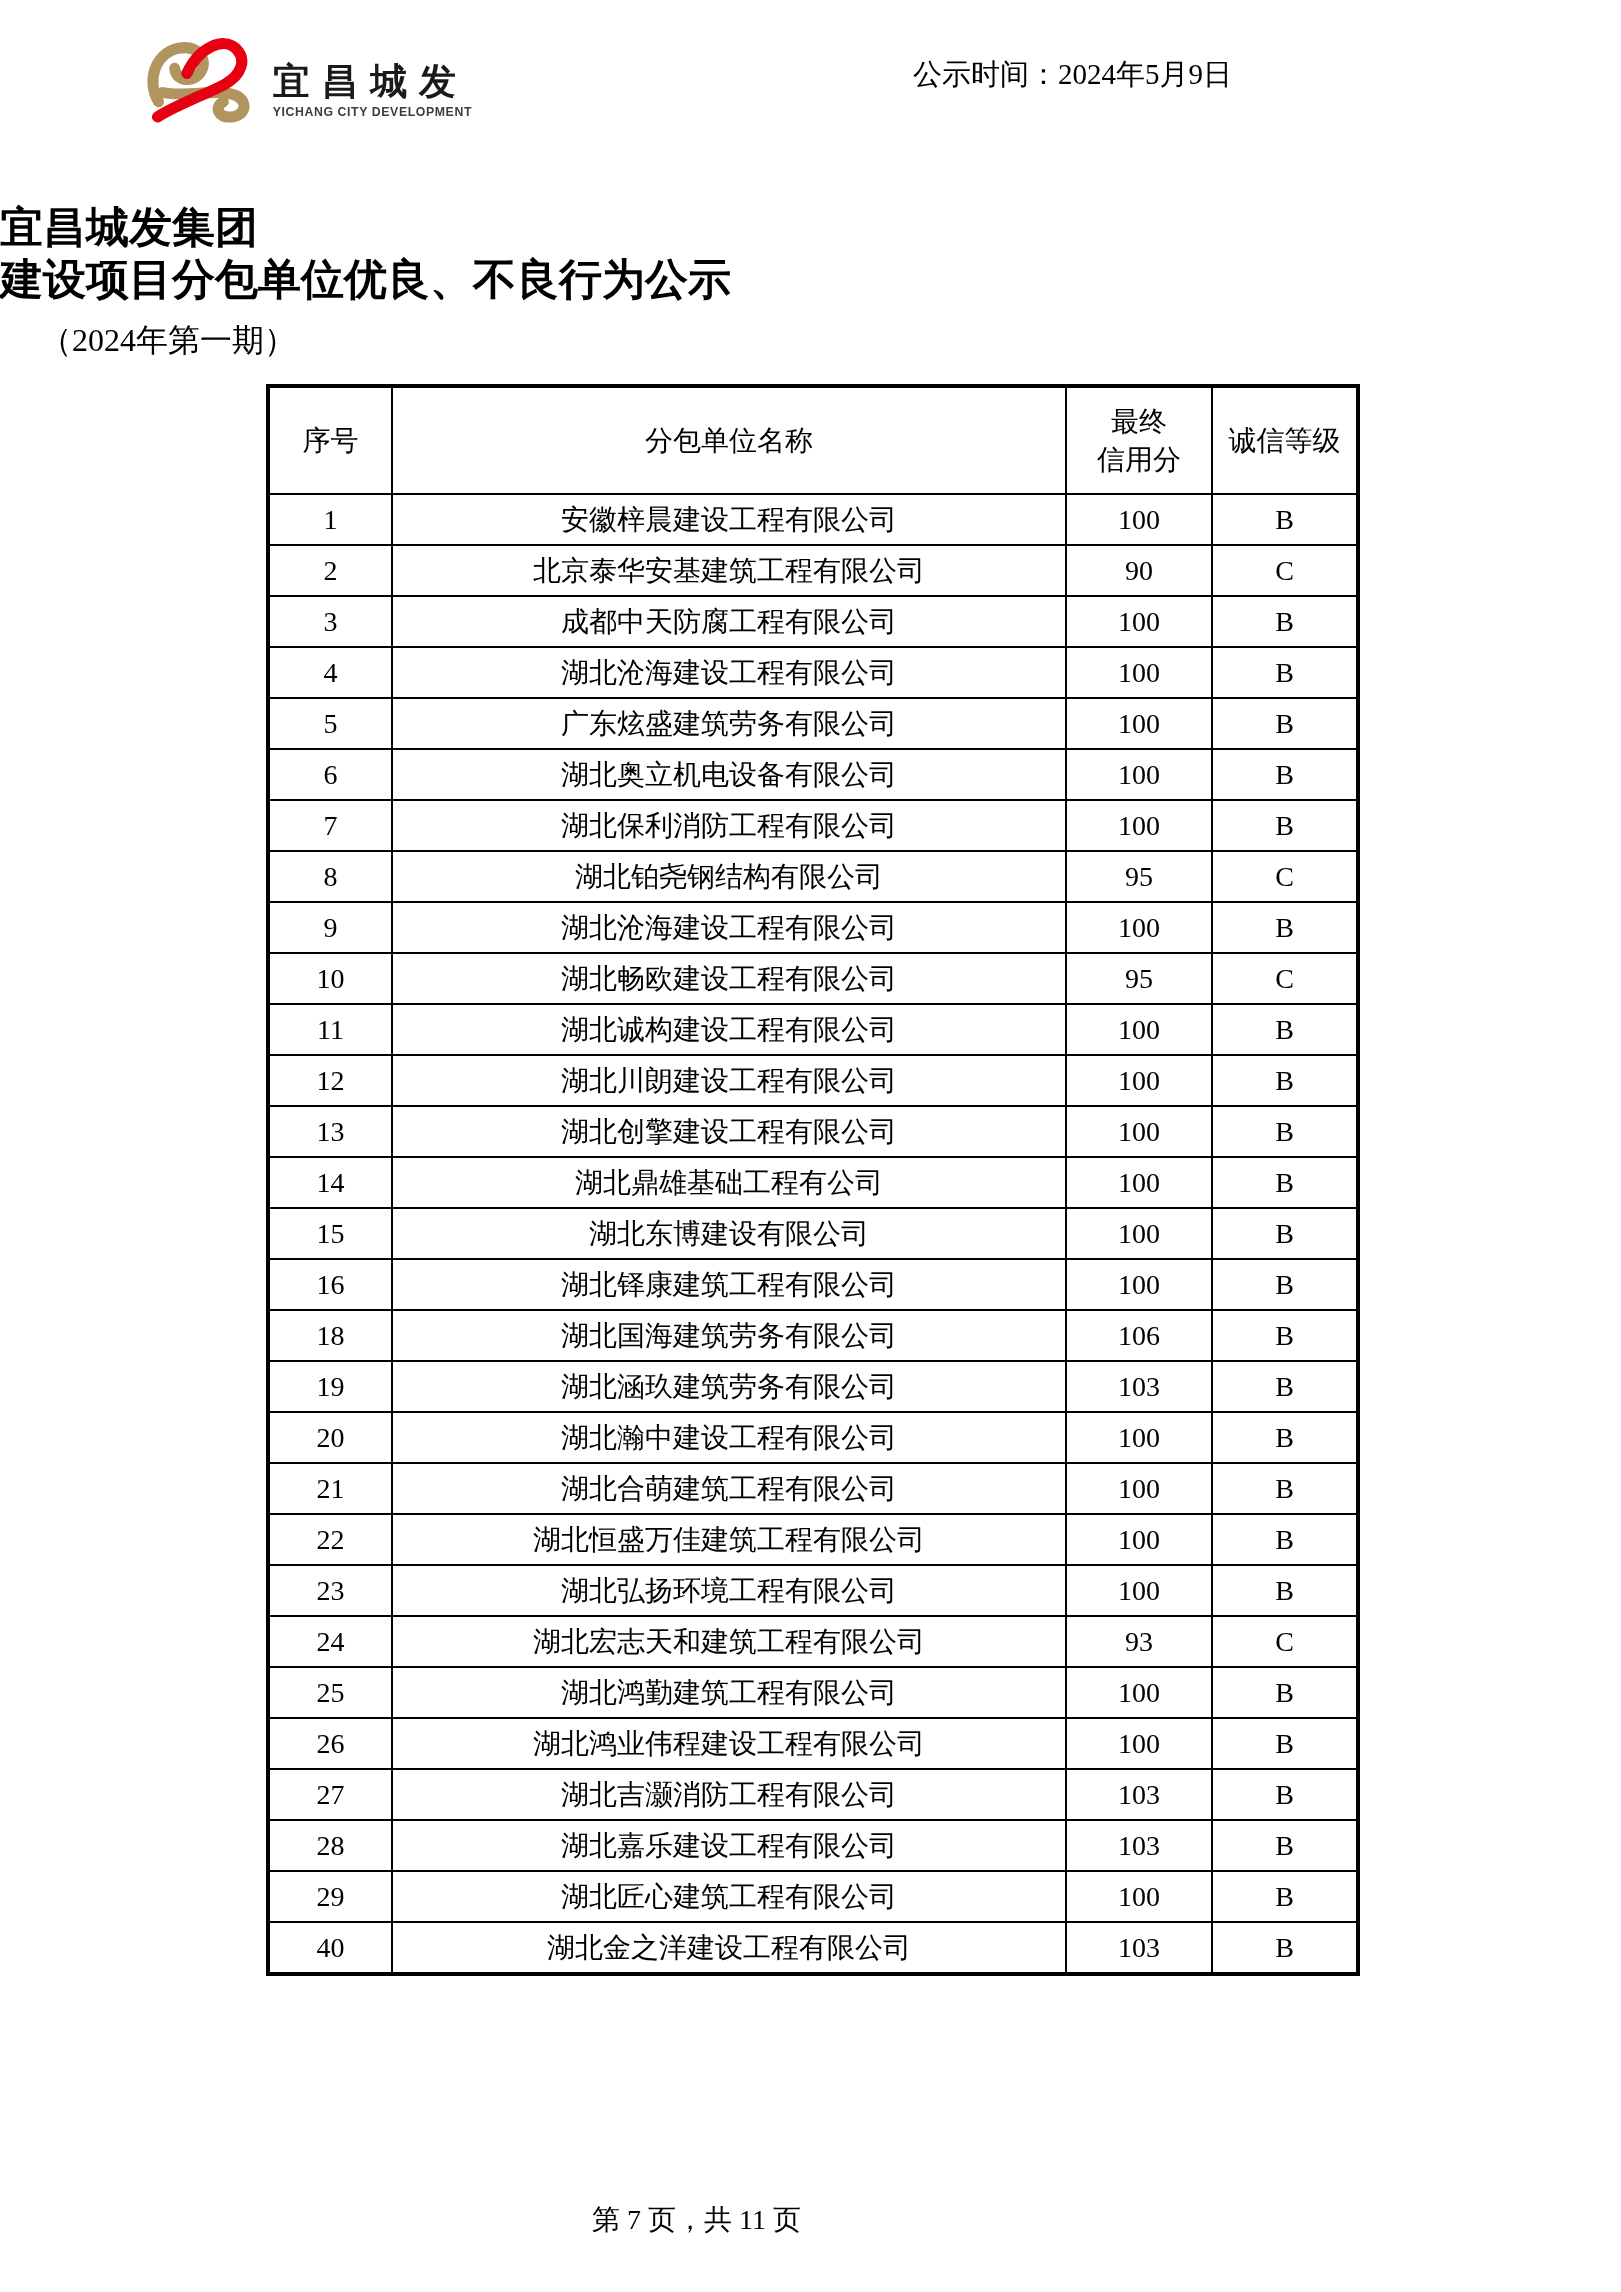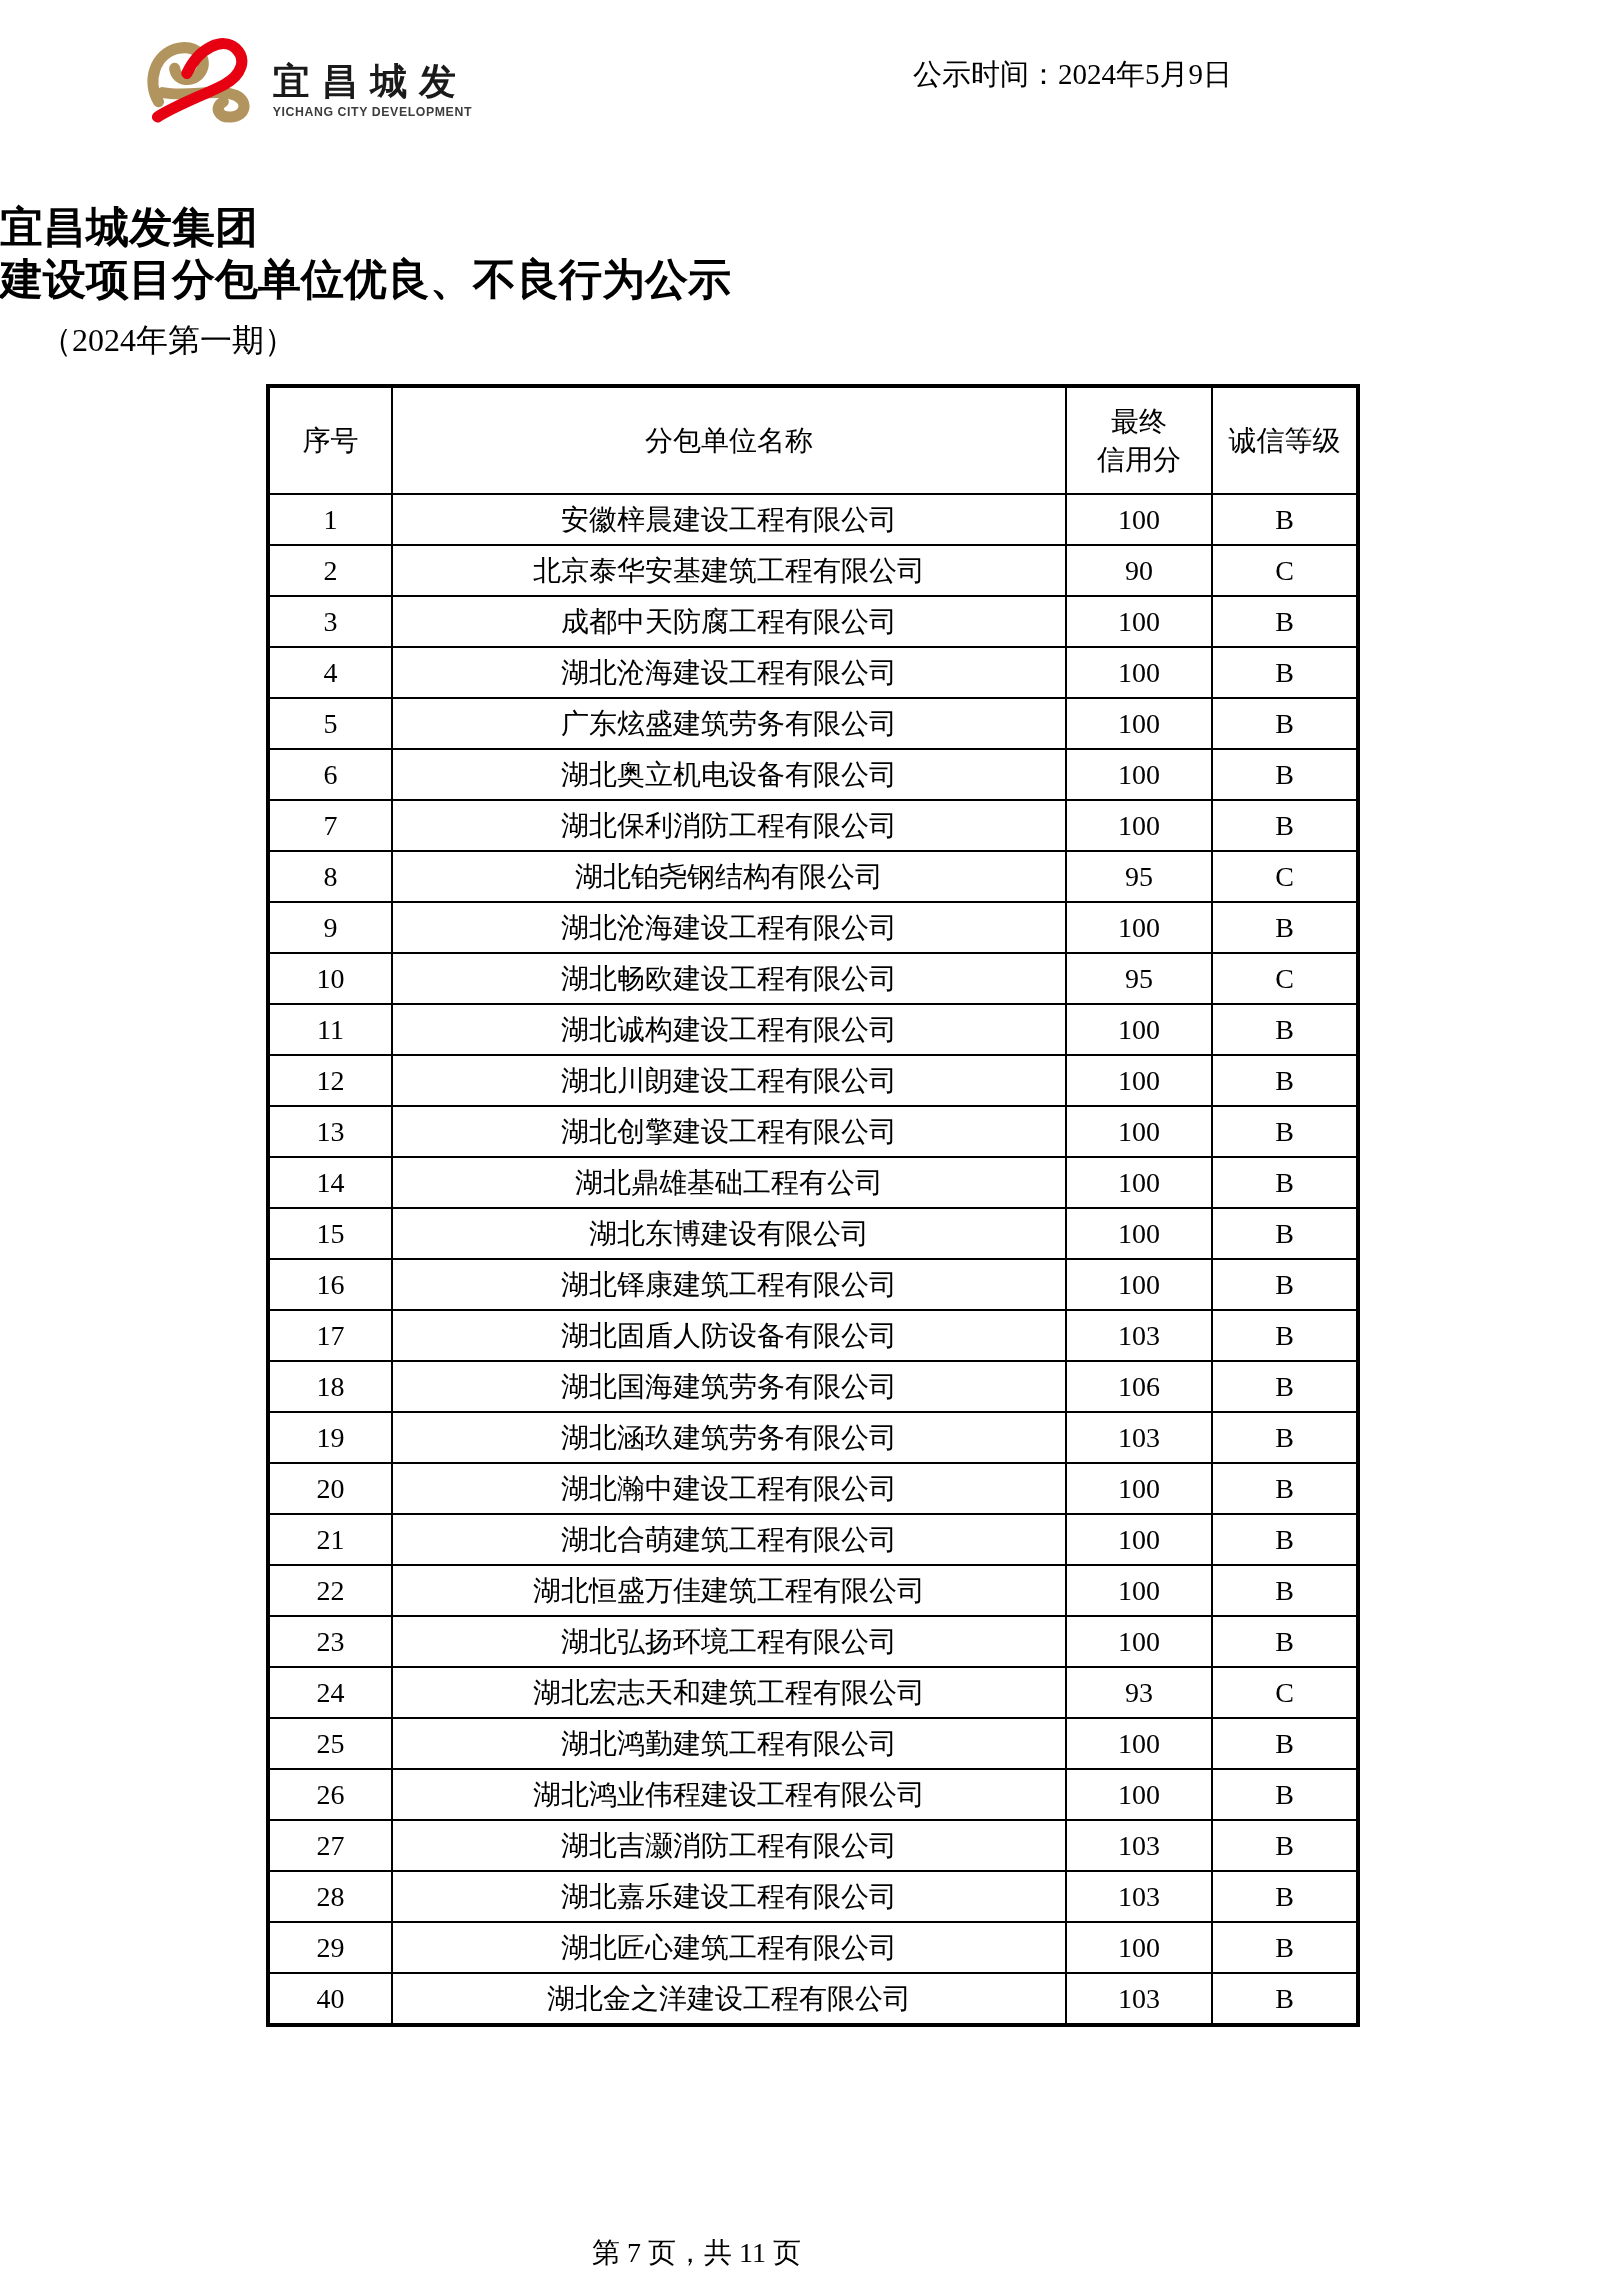--- a/index.html
+++ b/index.html
@@ -102,21 +102,20 @@
 
   
   .page-footer {
     position: absolute;
     top: 2201px;
     left: 0;
     width: 100%;
     text-align: center;
     font-size: 28px;
     font-family: "Liberation Serif", serif;
-    margin-top: 33px;
   }
 </style>
 </head>
 <body>
 
 <div class="page">
 
   <div class="logo">
     <svg class="logo-mark" viewBox="0 0 110 85" xmlns="http://www.w3.org/2000/svg">
       <g fill="none" stroke-linecap="round">
@@ -249,26 +248,20 @@
           <td>100</td>
           <td>B</td>
         </tr>
         <tr>
           <td>16</td>
           <td>湖北铎康建筑工程有限公司</td>
           <td>100</td>
           <td>B</td>
         </tr>
         <tr>
-          <td>17</td>
-          <td>湖北固盾人防设备有限公司</td>
-          <td>103</td>
-          <td>B</td>
-        </tr>
-        <tr>
           <td>18</td>
           <td>湖北国海建筑劳务有限公司</td>
           <td>106</td>
           <td>B</td>
         </tr>
         <tr>
           <td>19</td>
           <td>湖北涵玖建筑劳务有限公司</td>
           <td>103</td>
           <td>B</td>

